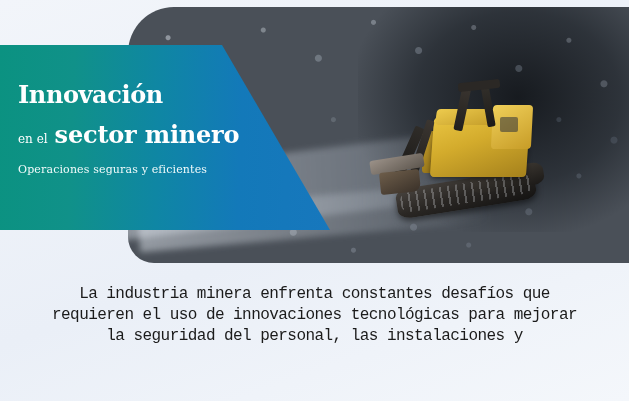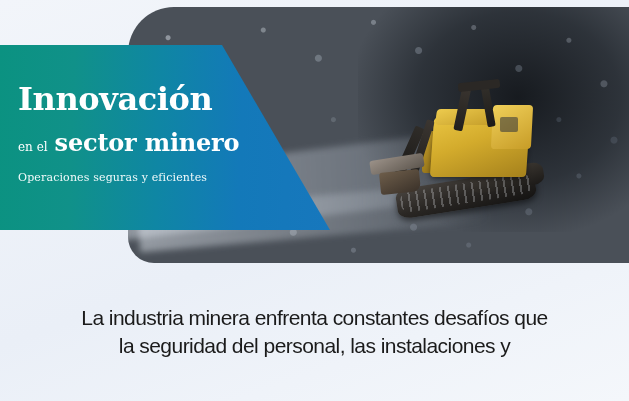--- a/index.html
+++ b/index.html
@@ -221,21 +221,21 @@
     width: 332px;
     height: 185px;
     padding: 38px 0 0 18px;
     color: #ffffff;
     pointer-events: none;
   }
 
   .title-main {
     font-family: "DejaVu Serif", serif;
     font-weight: bold;
-    font-size: 32px;
+    font-size: 24px;
     line-height: 1;
     letter-spacing: -0.4px;
     color: #ffffff;
     white-space: nowrap;
   }
 
   .title-sub-line {
     margin-top: 13px;
     white-space: nowrap;
     display: flex;
@@ -264,25 +264,25 @@
     font-size: 11px;
     letter-spacing: 0.15px;
     color: #f2fbfb;
     white-space: nowrap;
   }
 
   
   .body-copy {
     position: absolute;
     left: 0;
-    top: 304px;
+    top: 284px;
     width: 629px;
     text-align: center;
-    font-family: Liberation Sans, sans-serif;
-    font-size: 21px;
+    font-family: Liberation Mono, monospace;
+    font-size: 16px;
     line-height: 1.32;
     color: #1b1b1b;
     letter-spacing: -0.55px;
     padding: 0 18px;
   }
   .body-copy .ln { display: block; white-space: nowrap; }
 </style>
 </head>
 <body>
 
@@ -322,16 +322,17 @@
     <div class="title-sub-line">
       <span class="title-sub-light">en el</span>
       <span class="title-sub-bold">sector minero</span>
     </div>
 
     <div class="title-tagline">Operaciones seguras y eficientes</div>
   </div>
 
   <div class="body-copy">
     <span class="ln">La industria minera enfrenta constantes desafíos que</span>
+    <span class="ln">requieren el uso de innovaciones tecnológicas para mejorar</span>
     <span class="ln">la seguridad del personal, las instalaciones y</span>
   </div>
 
 </div>
 
 </body></html>

